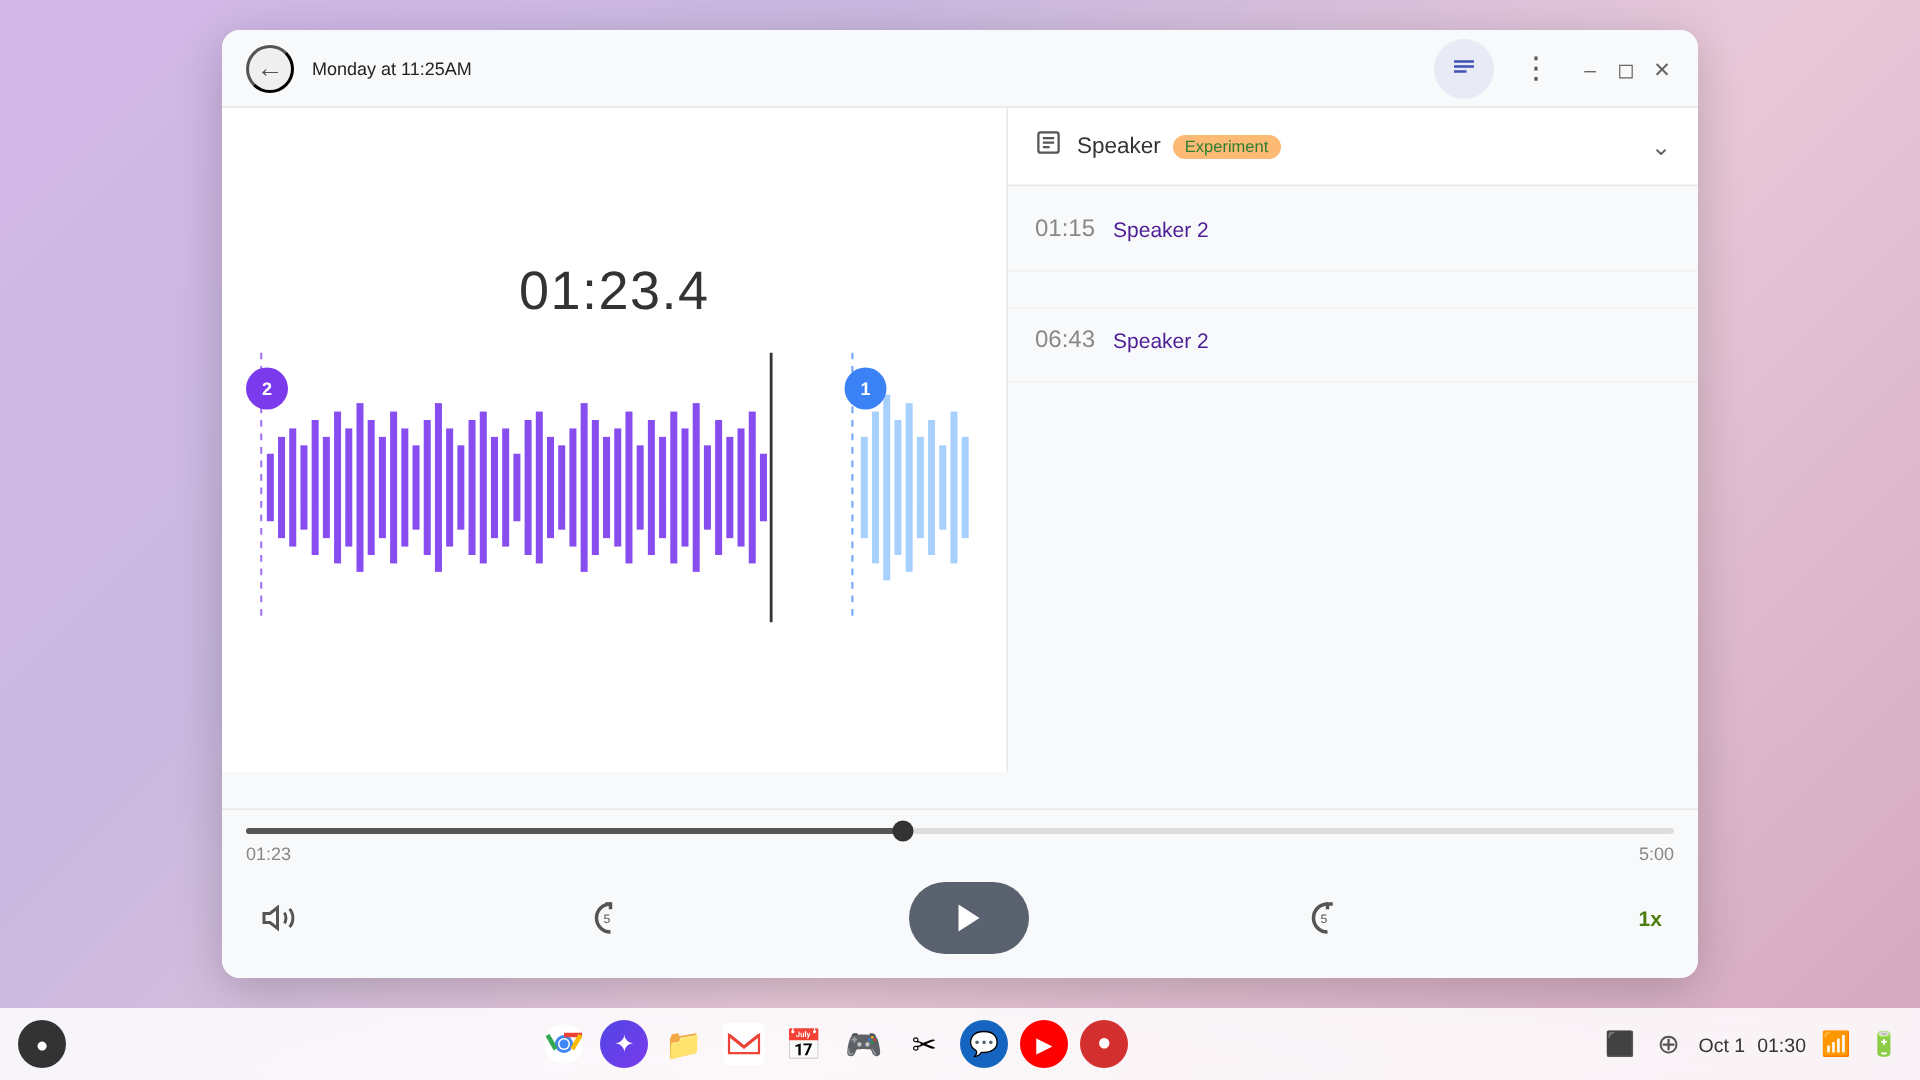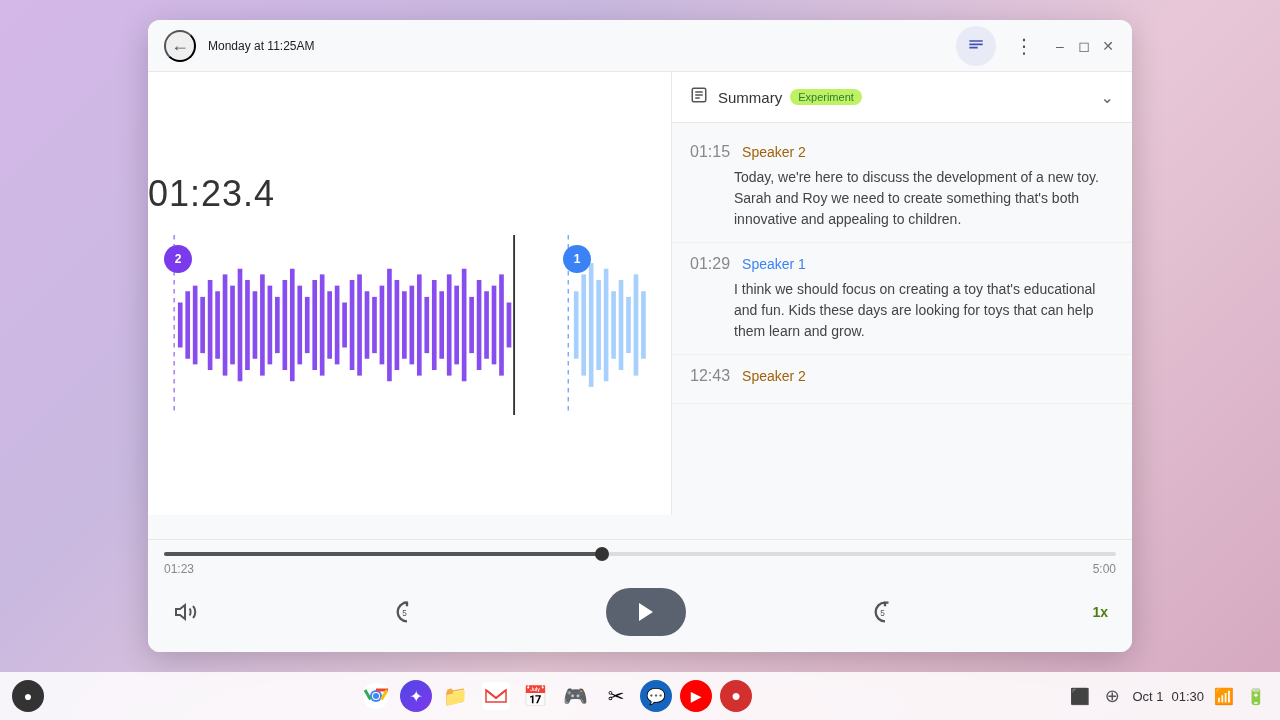--- a/index.html
+++ b/index.html
@@ -163,21 +163,21 @@
       overflow: hidden;
     }
 
     
     .waveform-area {
       flex: 1;
       background: #fff;
       border-right: 1px solid #e8e8e8;
       display: flex;
       flex-direction: column;
-      align-items: flex-start;
+      align-items: center;
       justify-content: center;
       position: relative;
       min-width: 0;
     }
     .timestamp-display {
       font-size: 36px;
       font-weight: 300;
       color: #333;
       margin-bottom: 20px;
       letter-spacing: 1px;
@@ -234,21 +234,21 @@
       color: #666;
       font-size: 16px;
     }
     .summary-label {
       font-size: 15px;
       font-weight: 500;
       color: #333;
       margin-right: 8px;
     }
     .experiment-badge {
-      background: #bef264;
+      background: #fdba74;
       color: #2e7d32;
       font-size: 11px;
       font-weight: 500;
       padding: 2px 8px;
       border-radius: 10px;
     }
     .summary-chevron {
       margin-left: auto;
       color: #666;
       font-size: 16px;
@@ -270,21 +270,21 @@
       margin-bottom: 6px;
     }
     .entry-time {
       font-size: 16px;
       color: #888;
       min-width: 32px;
     }
     .speaker-name-purple {
       font-size: 14px;
       font-weight: 500;
-      color: #a16207;
+      color: #4c1d95;
     }
     .speaker-name-blue {
       font-size: 14px;
       font-weight: 500;
       color: #3b82f6;
     }
     .entry-text {
       font-size: 14px;
       color: #444;
       line-height: 1.5;
@@ -488,46 +488,40 @@
     <div class="transcript-panel">
       <div class="summary-header">
         <span class="summary-icon">
           <svg width="18" height="18" viewBox="0 0 24 24" fill="none" stroke="#555" stroke-width="2">
             <rect x="3" y="3" width="18" height="18" rx="2"></rect>
             <line x1="7" y1="8" x2="17" y2="8"></line>
             <line x1="7" y1="12" x2="17" y2="12"></line>
             <line x1="7" y1="16" x2="13" y2="16"></line>
           </svg>
         </span>
-        <span class="summary-label">Summary</span>
+        <span class="summary-label">Speaker</span>
         <span class="experiment-badge">Experiment</span>
         <span class="summary-chevron">⌄</span>
       </div>
 
       <div class="transcript-list">
 
         <div class="transcript-entry">
           <div class="entry-header">
             <span class="entry-time">01:15</span>
             <span class="speaker-name-purple">Speaker 2</span>
           </div>
-          <p class="entry-text">Today, we're here to discuss the development of a new toy. Sarah and Roy we need to create something that's both innovative and appealing to children.</p>
+        </div>
+
+        <div class="transcript-entry">
         </div>
 
         <div class="transcript-entry">
           <div class="entry-header">
-            <span class="entry-time">01:29</span>
-            <span class="speaker-name-blue">Speaker 1</span>
-          </div>
-          <p class="entry-text">I think we should focus on creating a toy that's educational and fun. Kids these days are looking for toys that can help them learn and grow.</p>
-        </div>
-
-        <div class="transcript-entry">
-          <div class="entry-header">
-            <span class="entry-time">12:43</span>
+            <span class="entry-time">06:43</span>
             <span class="speaker-name-purple">Speaker 2</span>
           </div>
         </div>
       </div>
     </div>
   </div>
 
   <div class="playback-area">
     <div class="progress-bar-container">
       <div class="progress-bar-fill" style="width: 46%">

